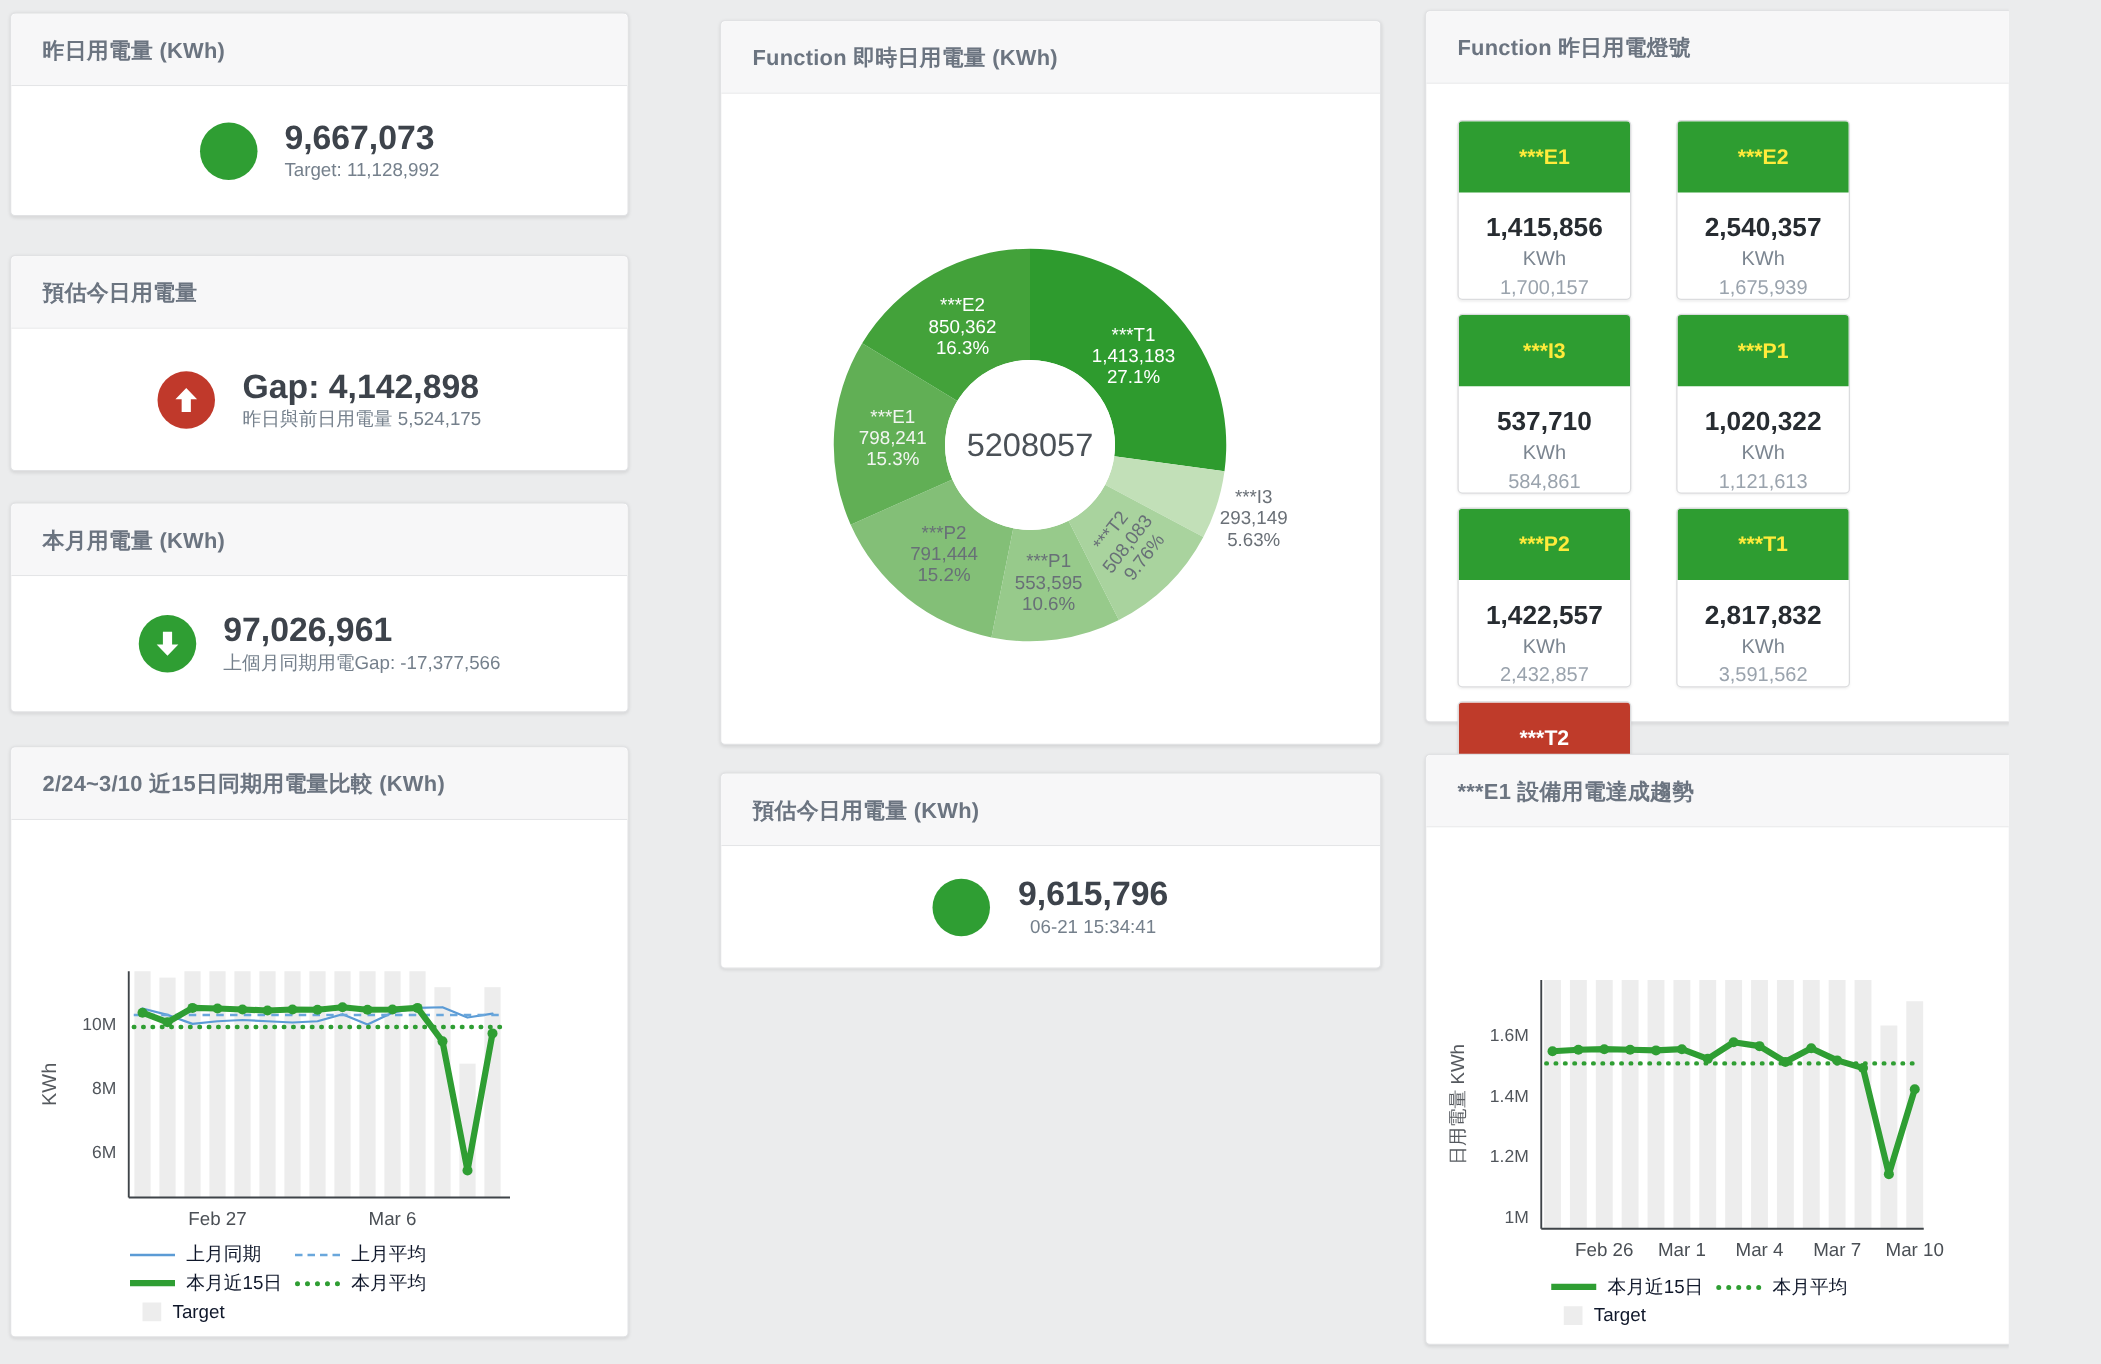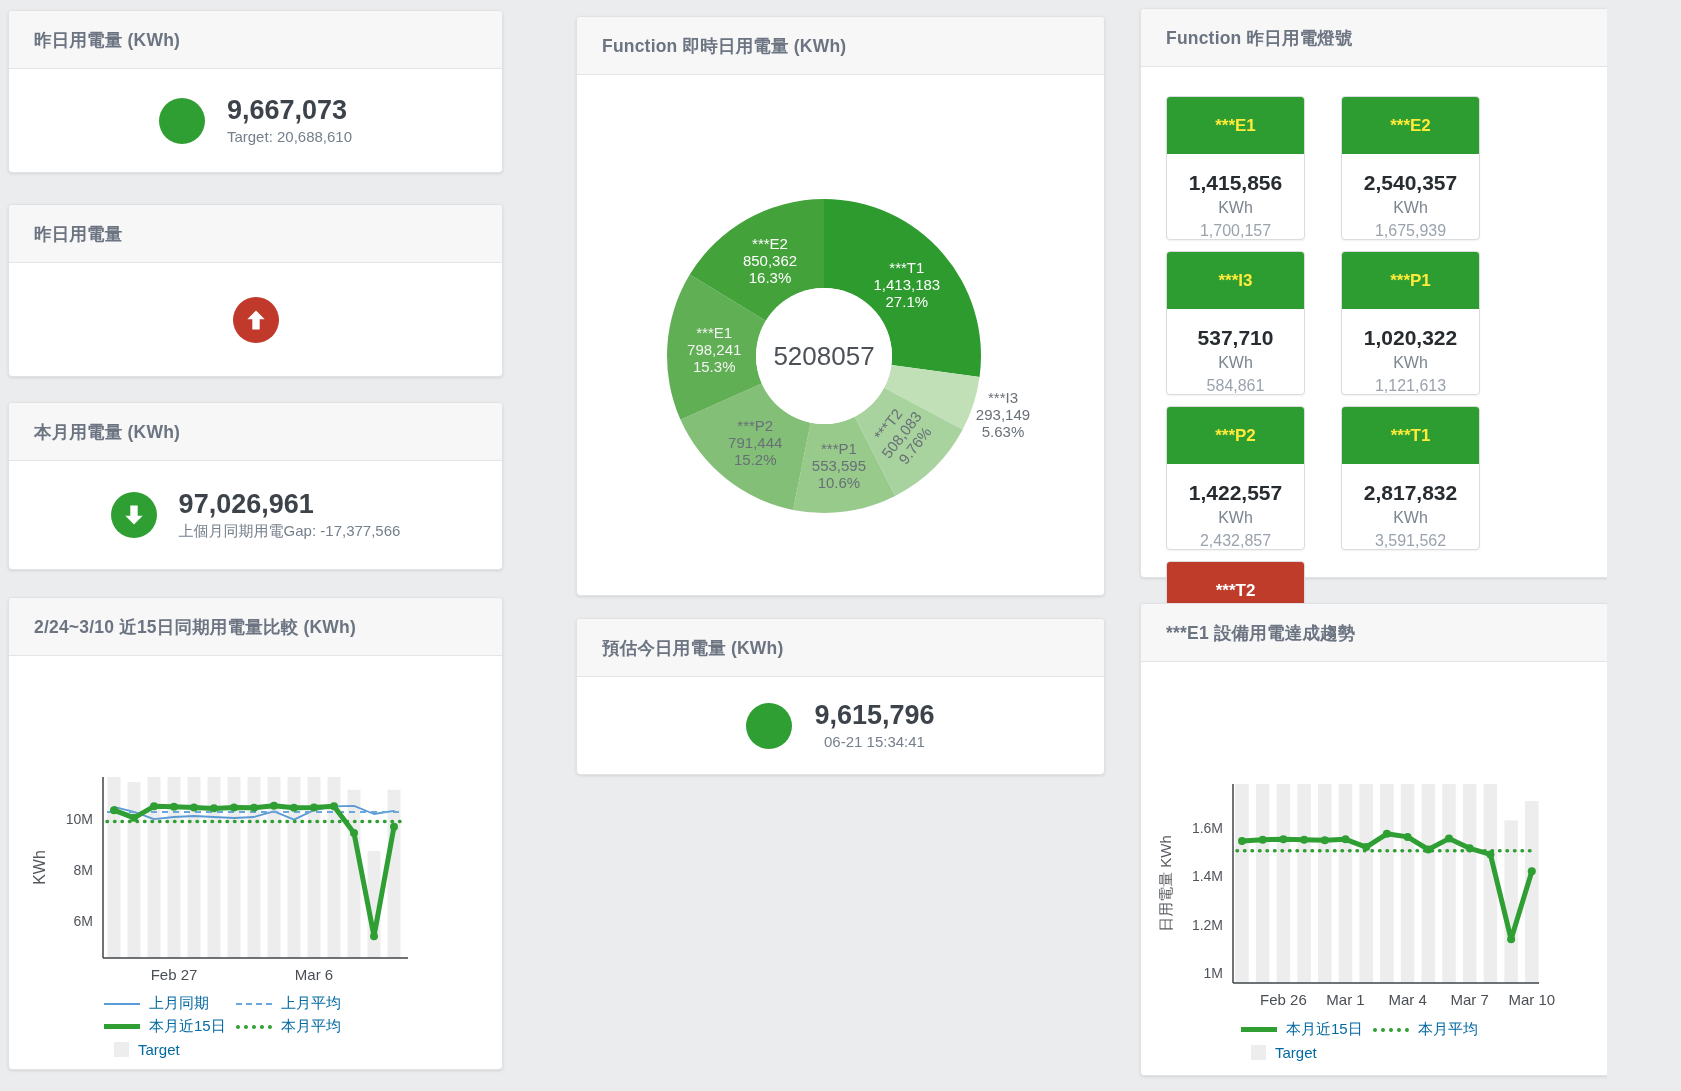--- a/index.html
+++ b/index.html
@@ -35,51 +35,55 @@
   .chart-body svg{position:absolute;left:0;top:0;}
   .legend{position:absolute;left:0;top:0;}
   .lg-row{display:flex;height:23px;align-items:center;}
   .lg-item{display:flex;align-items:center;min-width:132px;cursor:pointer;}
   .lg-item .sw{width:36px;display:inline-block;margin-right:9px;flex:0 0 auto;box-sizing:border-box;}
   .sw-line{border-top:2px solid;}
   .sw-thick{border-top:5px solid;}
   .sw-dashed{border-top:2px dashed;}
   .sw-dotted{border-top:4px dotted;}
   .sw-box{width:15px !important;height:15px;margin-left:10px;margin-right:20px;}
-  .lg-label{font-size:15px;color:#0369a1;white-space:nowrap;}
+  .lg-label{font-size:15px;color:#0f172a;white-space:nowrap;}
 
   text{font-family:"Liberation Sans","DejaVu Sans",sans-serif;}
 </style>
 </head>
 <body>
 
 <div id="stage">
 
   <div class="card" style="left:8px;top:10px;width:495px;height:163px;">
     <div class="card-header">
       <span class="card-title">昨日用電量 (KWh)</span>
     </div>
     <div class="card-body stat-body">
       <div class="stat-circle" style="background: rgb(47, 158, 51);"></div>
       <div class="stat-text">
         <span class="stat-value">9,667,073</span>
-        <span class="stat-sub">Target: 20,688,610</span>
+        <span class="stat-sub">Target: 11,128,992</span>
       </div>
     </div>
   </div>
 
   <div class="card" style="left:8px;top:204px;width:495px;height:173px;">
     <div class="card-header">
-      <span class="card-title">昨日用電量</span>
+      <span class="card-title">預估今日用電量</span>
     </div>
     <div class="card-body stat-body">
       <div class="stat-circle" style="background: rgb(192, 57, 43);">
         <svg width="26" height="26" viewBox="0 0 24 24">
             <path d="M12 3.2 L20 11.4 H15.4 V20.8 H8.6 V11.4 H4 Z" fill="#ffffff"></path>
           </svg>
+      </div>
+      <div class="stat-text">
+        <span class="stat-value">Gap: 4,142,898</span>
+        <span class="stat-sub">昨日與前日用電量 5,524,175</span>
       </div>
     </div>
   </div>
 
   <div class="card" style="left:8px;top:402px;width:495px;height:168px;">
     <div class="card-header">
       <span class="card-title">本月用電量 (KWh)</span>
     </div>
     <div class="card-body stat-body">
       <div class="stat-circle" style="background: rgb(47, 158, 51);">

